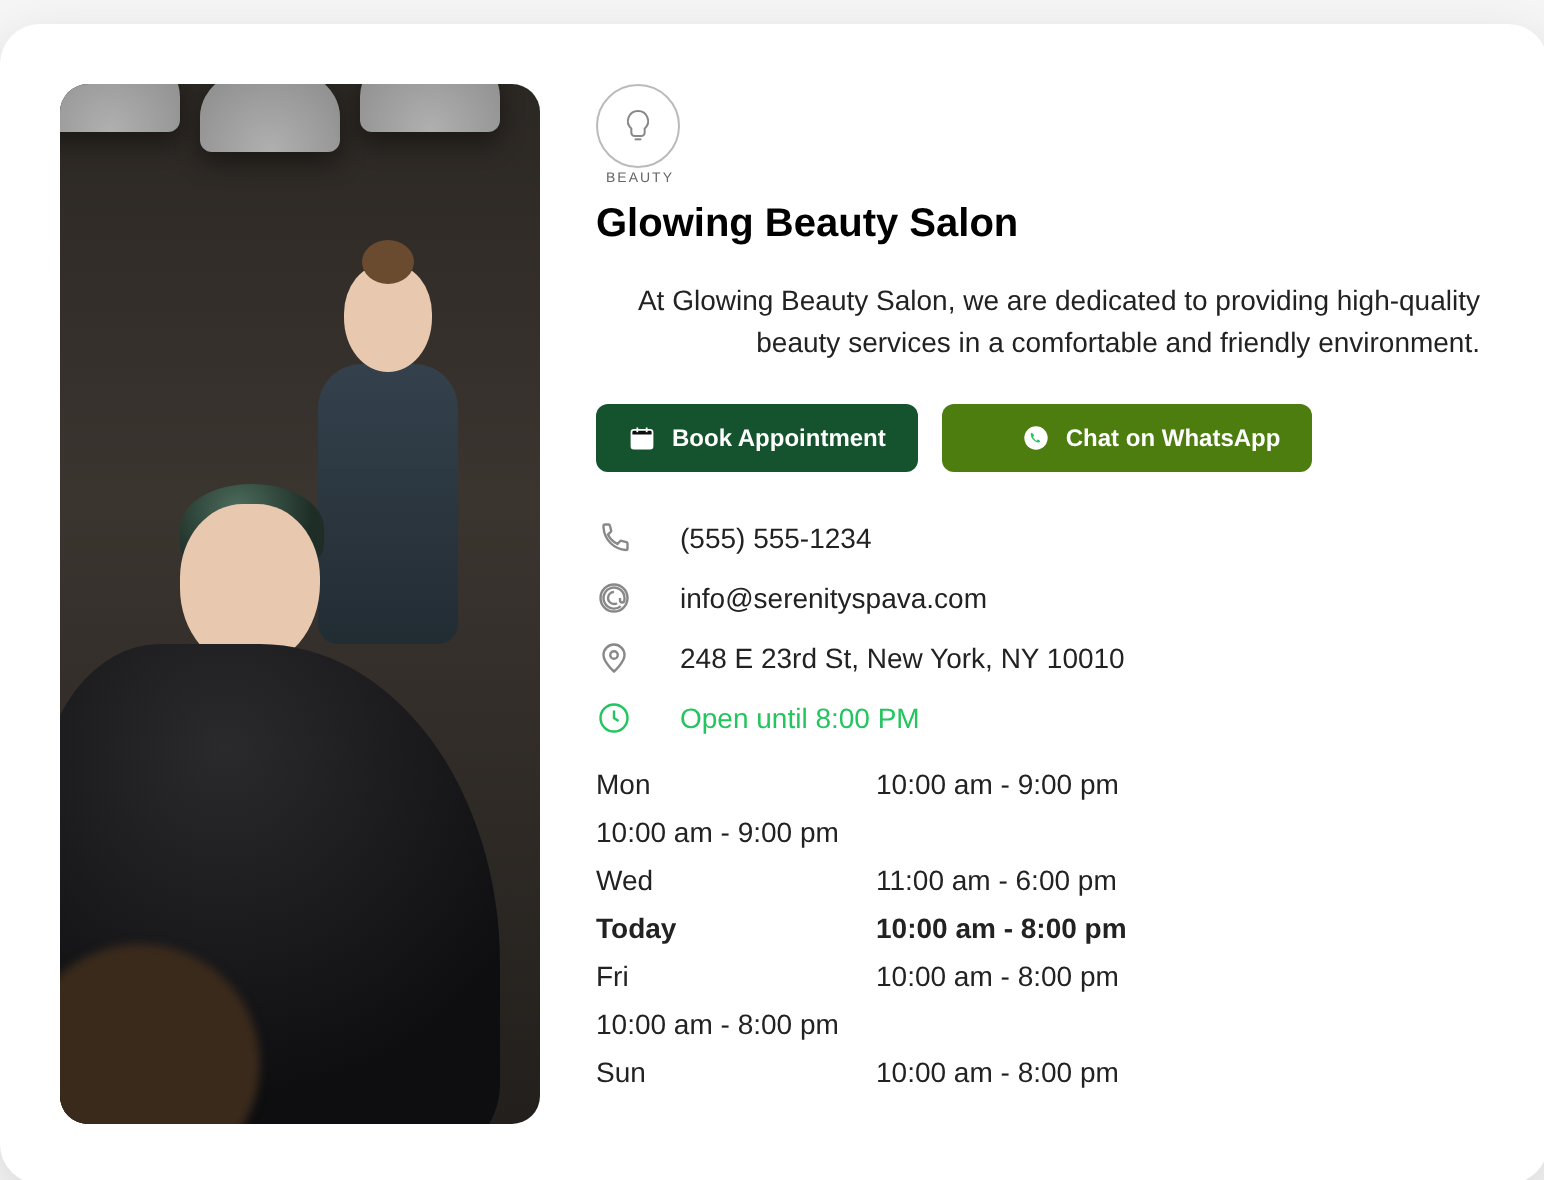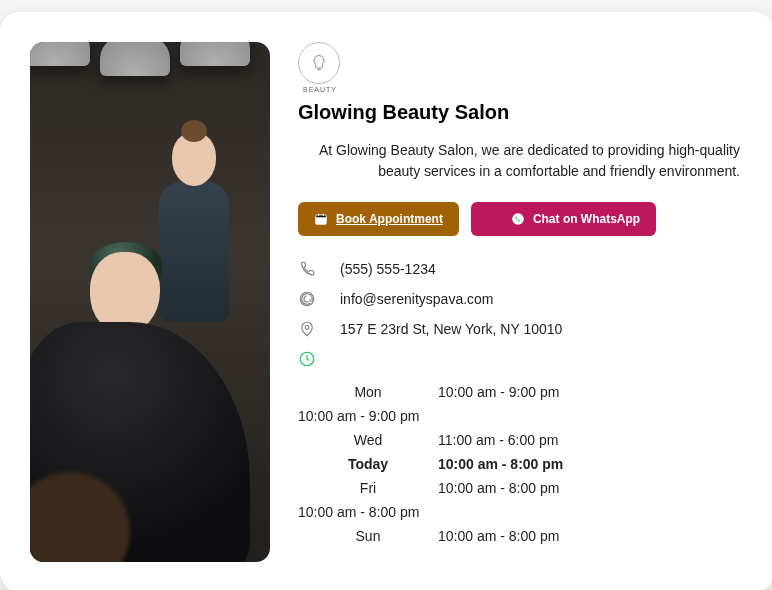--- a/index.html
+++ b/index.html
@@ -133,41 +133,41 @@
   .btn-row { display:flex; gap:12px; margin-bottom: 24px; }
   .btn {
     display:flex; align-items:center; gap:8px;
     padding: 10px 16px;
     border-radius: 6px;
     font-size: 12px;
     font-weight: 600;
     border:none;
     cursor:pointer;
   }
-  .btn-dark { background:#a16207; color:#fff;text-decoration:underline; }
-  .btn-green { background:#be185d; color:#fff;padding-left:40px; }
+  .btn-dark { background:#14532d; color:#fff; }
+  .btn-green { background:#4d7c0f; color:#fff;padding-left:40px; }
   .btn svg { width:14px; height:14px; fill:#fff; flex:0 0 auto; }
 
   .contact-row {
     display:flex; align-items:center; gap:24px;
     font-size: 14px; color:#222;
     margin-bottom: 12px;
   }
   .contact-row .ic { width:18px; height:18px; color:#888; flex:0 0 auto; }
   .contact-row.green { color:#22c55e; }
   .contact-row.green .ic { color:#22c55e; }
 
   .hours { margin-top: 16px; }
   .hours-row {
     display:flex;
     font-size:14px;
     color:#222;
     margin-bottom: 8px;
   }
-  .hours-row .day { width: 140px; text-align: center; }
+  .hours-row .day { width: 140px; }
   .hours-row.bold { font-weight:700; }
 
   .ic svg { width:100%; height:100%; fill:none; stroke:currentColor; stroke-width:1.6; }
 </style>
 </head>
 <body>
 
 <div class="card">
 
   <div class="hero">
@@ -241,30 +241,31 @@
       <span>info@serenityspava.com</span>
     </div>
 
     <div class="contact-row">
       <span class="ic">
         <svg viewBox="0 0 24 24">
             <path d="M12 21s-7-6.2-7-11a7 7 0 1 1 14 0c0 4.8-7 11-7 11Z"></path>
             <circle cx="12" cy="10" r="2.5"></circle>
           </svg>
       </span>
-      <span>157 E 23rd St, New York, NY 10010</span>
+      <span>248 E 23rd St, New York, NY 10010</span>
     </div>
 
     <div class="contact-row green">
       <span class="ic">
         <svg viewBox="0 0 24 24">
             <circle cx="12" cy="12" r="9"></circle>
             <path d="M12 7v5l3 2"></path>
           </svg>
       </span>
+      <span>Open until 8:00 PM</span>
     </div>
 
     <div class="hours">
         <div class="hours-row">
           <span class="day">Mon</span>
           <span>10:00 am - 9:00 pm</span>
         </div>
         <div class="hours-row">
           <span>10:00 am - 9:00 pm</span>
         </div>

